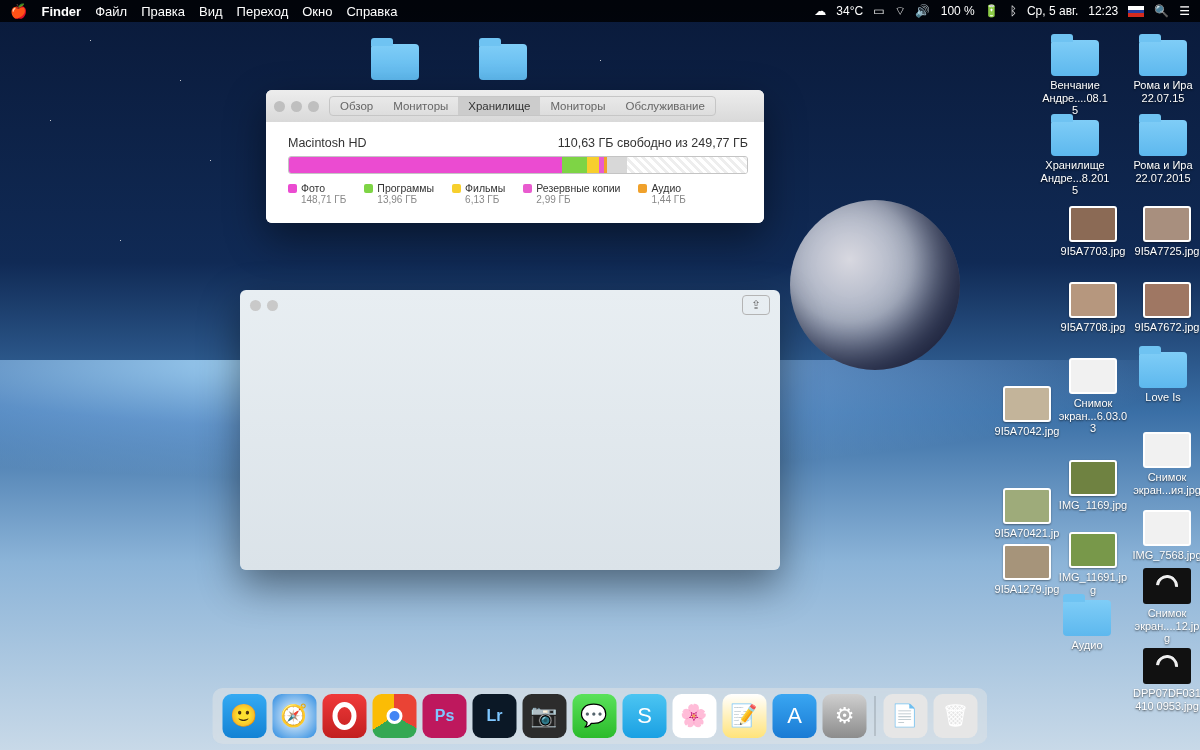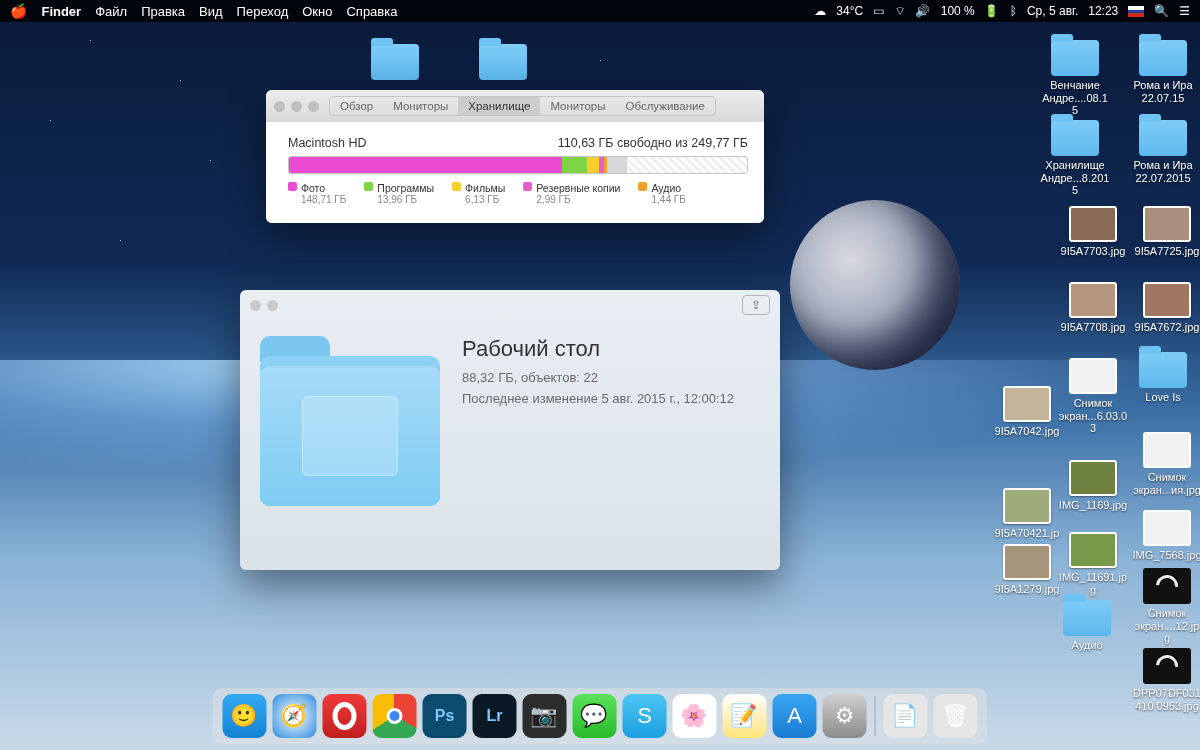--- a/index.html
+++ b/index.html
@@ -45,21 +45,21 @@
   .storage-body { display:flex; padding:14px 16px 18px; background:#fff;}
   .storage-disk { width:95px; text-align:center; font-size:11px; color:#555;}
   .disk-drw { width:64px; height:64px; margin:0 auto 6px; background:linear-gradient(#e8e8e8,#bfbfbf); border-radius:6px; position:relative; border:1px solid #999;}
   .disk-drw::after{content:"";position:absolute;left:8px;right:8px;top:8px;bottom:8px;border-radius:50%;background:radial-gradient(#fff 0%,#d0d0d0 60%,#999 100%);}
   .storage-main { flex:1; padding-left:6px;}
   .storage-head { display:flex; justify-content:space-between; font-size:12.5px; color:#333; margin-bottom:6px;}
   .storage-bar { height:18px; width:100%; border:1px solid #c4c4c4; border-radius:3px; display:flex; overflow:hidden; margin-bottom:8px;}
   .sb-seg { height:100%;}
   .storage-legend { display:flex; flex-wrap:wrap; gap:12px 18px; font-size:10.5px; color:#333;}
   .leg { display:flex; flex-direction:column;}
-  .leg-top { display:flex; gap:4px; font-weight:500;}
+  .leg-top { display:flex; align-items:center; gap:4px; font-weight:500;}
   .leg-sw { width:9px; height:9px; border-radius:2px;}
   .leg-sz { font-size:10px; color:#888; margin-left:13px;}
 
   
   #info-win { left:240px; top:290px; width:540px; height:280px; background:linear-gradient(#e8eef2,#dbe3e9);}
   .info-titlebar { height:30px; display:flex; align-items:center; padding:0 10px;}
   .info-body { display:flex; padding:16px 20px; gap:22px;}
   .info-folder { width:180px; height:170px; position:relative;}
   .info-folder .fld-back { position:absolute; left:0; right:0; top:20px; bottom:0; background:linear-gradient(#8ed1f4,#6ec0ee); border-radius:10px;}
   .info-folder .fld-tab { position:absolute; left:0; top:0; width:70px; height:26px; background:#7bc7f0; border-radius:10px 10px 0 0;}
@@ -200,34 +200,20 @@
     </div>
   </div>
 </div>
 
 <div class="win" id="info-win">
   <div class="info-titlebar">
     <div class="td2"></div>
     <div class="td2"></div>
     <div class="share-btn">⇪</div>
   </div>
-  <div class="info-body">
-    <div class="info-folder">
-      <div class="fld-tab"></div>
-        <div class="fld-back"></div>
-      <div class="fld-front">
-          <div class="fld-win"></div>
-        </div>
-    </div>
-    <div class="info-text">
-      <h2>Рабочий стол</h2>
-      <div>88,32 ГБ, объектов: 22</div>
-      <div>Последнее изменение 5 авг. 2015 г., 12:00:12</div>
-    </div>
-  </div>
 </div>
 
 <div id="right-icons">
     <div class="desk-icon folder" style="left: 1040px; top: 40px;">
       <div class="thumb"></div>
       <div class="lbl">Венчание Андре....08.15</div>
     </div>
     <div class="desk-icon folder" style="left: 1128px; top: 40px;">
       <div class="thumb"></div>
       <div class="lbl">Рома и Ира 22.07.15</div>
@@ -308,21 +294,21 @@
 
 <div id="dock">
     <div class="dock-item" style="background: linear-gradient(rgb(52, 170, 243), rgb(19, 130, 212));">🙂</div>
     <div class="dock-item" style="background: radial-gradient(rgb(255, 255, 255), rgb(42, 138, 224));">🧭</div>
     <div class="dock-item" style="background: linear-gradient(rgb(240, 58, 58), rgb(194, 31, 31));">
       <div style="width:24px;height:28px;border:5px solid #fff;border-radius:50%"></div>
     </div>
     <div class="dock-item" style="background: conic-gradient(rgb(234, 67, 53) 0deg, rgb(234, 67, 53) 33%, rgb(52, 168, 83) 33%, rgb(52, 168, 83) 66%, rgb(251, 188, 5) 66%, rgb(251, 188, 5) 100%); position: relative;">
       <div style="position: absolute; left: 50%; top: 50%; width: 16px; height: 16px; background: rgb(66, 133, 244); border: 3px solid rgb(255, 255, 255); border-radius: 50%; transform: translate(-50%, -50%);"></div>
     </div>
-    <div class="dock-item" style="background: #0c4a6e; font-size: 16px; font-weight: 600; color: rgb(127, 199, 255);">Ps</div>
+    <div class="dock-item" style="background: #be185d; font-size: 16px; font-weight: 600; color: rgb(127, 199, 255);">Ps</div>
     <div class="dock-item" style="background: rgb(11, 24, 38); font-size: 16px; font-weight: 600; color: rgb(127, 199, 255);">Lr</div>
     <div class="dock-item" style="background: rgb(44, 44, 44);">📷</div>
     <div class="dock-item" style="background: linear-gradient(rgb(90, 226, 90), rgb(43, 187, 43));">💬</div>
     <div class="dock-item" style="background: linear-gradient(rgb(76, 197, 242), rgb(26, 160, 227));">S</div>
     <div class="dock-item" style="background: rgb(255, 255, 255);">🌸</div>
     <div class="dock-item" style="background: linear-gradient(rgb(255, 255, 255), rgb(255, 227, 122));">📝</div>
     <div class="dock-item" style="background: linear-gradient(rgb(57, 166, 242), rgb(26, 123, 212));">A</div>
     <div class="dock-item" style="background: linear-gradient(rgb(207, 207, 207), rgb(140, 140, 140));">⚙</div>
     <div class="dock-sep"></div>
     <div class="dock-item" style="background: rgb(230, 230, 230);">📄</div>

